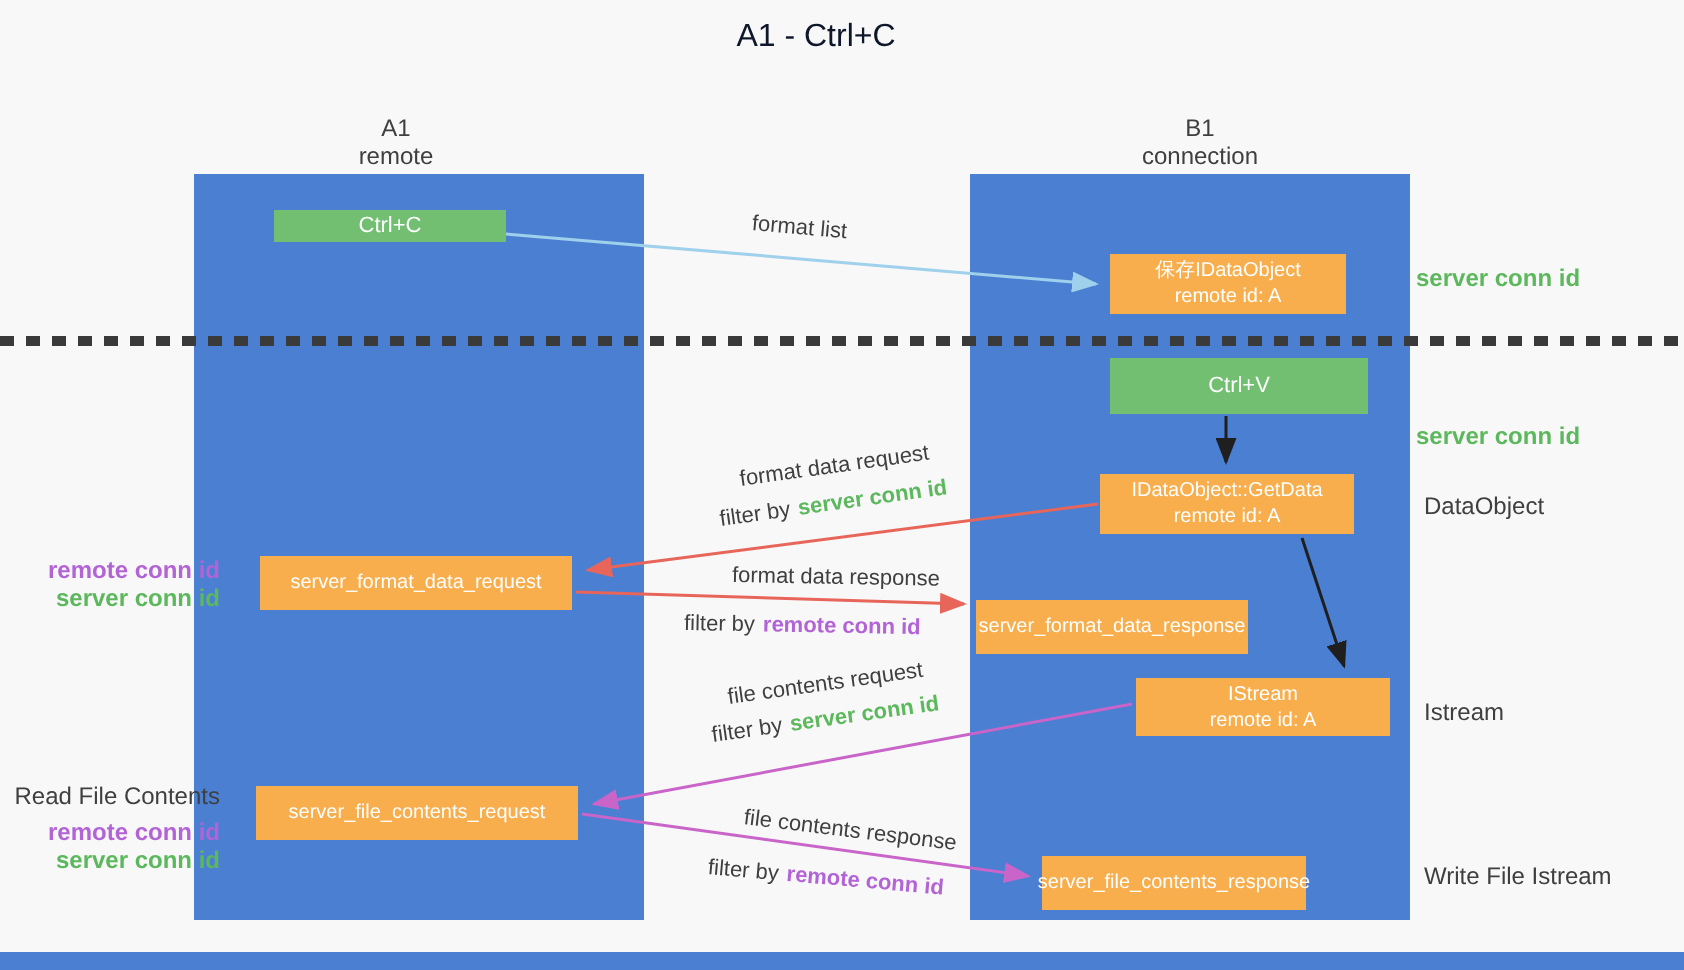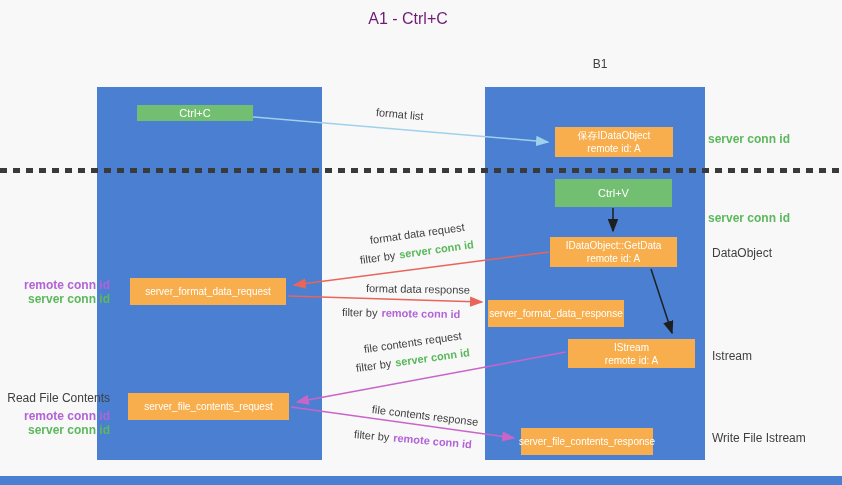--- a/index.html
+++ b/index.html
@@ -1,18 +1,18 @@
 <!DOCTYPE html>
 <html><head>
 <meta charset="utf-8">
 <style>
   html,body{margin:0;padding:0;background:#f8f8f8;font-family:"Liberation Sans","DejaVu Sans",sans-serif;}
   .canvas{position:relative;width:842px;height:485px;background:#f8f8f8;overflow:hidden;}
 
-  .title{position:absolute;left:308px;top:8px;width:200px;text-align:center;color:#701a75;font-size:16px;line-height:21px;}
+  .title{position:absolute;left:308px;top:8px;width:200px;text-align:center;color:#0f172a;font-size:16px;line-height:21px;}
 
   .col-header{position:absolute;width:200px;text-align:center;color:#3f3f3f;font-size:12px;line-height:14px;top:57px;}
   .col-header.left{left:98px;}
   .col-header.right{left:500px;}
 
   .lifeline{position:absolute;top:87px;height:373px;background:#4a7fd2;}
   .lifeline.left{left:97px;width:225px;}
   .lifeline.right{left:485px;width:220px;}
 
   .dotted-separator{position:absolute;left:0;top:168px;width:842px;height:5px;
@@ -43,22 +43,27 @@
 </style>
 </head>
 <body>
 
 <div class="canvas">
 
   <div class="title">
     <div>A1 - Ctrl+C</div>
   </div>
 
+  <div class="col-header left">
+    <div>A1</div>
+    <div>remote</div>
+  </div>
   <div class="col-header right">
     <div>B1</div>
+    <div>connection</div>
   </div>
 
   <div class="lifeline left"></div>
   <div class="lifeline right"></div>
 
   <div class="dotted-separator"></div>
 
   <div class="bottom-bar"></div>
 
   <svg class="svg-overlay" width="842" height="485" viewBox="0 0 842 485">
@@ -95,21 +100,21 @@
 
   <div class="box orange-box" style="left:128px;top:393px;width:161px;height:27px;">
     <span class="line">server_file_contents_request</span>
   </div>
 
   <div class="box orange-box" style="left:555px;top:127px;width:118px;height:30px;">
     <span class="line">保存IDataObject</span>
     <span class="line">remote id: A</span>
   </div>
 
-  <div class="box green-box" style="left:555px;top:179px;width:117px;height:28px;">
+  <div class="box green-box" style="left:555px;top:179px;width:129px;height:28px;">
     <span class="line">Ctrl+V</span>
   </div>
 
   <div class="box orange-box" style="left:550px;top:237px;width:127px;height:30px;">
     <span class="line">IDataObject::GetData</span>
     <span class="line">remote id: A</span>
   </div>
 
   <div class="box orange-box" style="left:488px;top:289px;width:136px;height:27px;margin-top:11px;">
     <span class="line">server_format_data_response</span>

